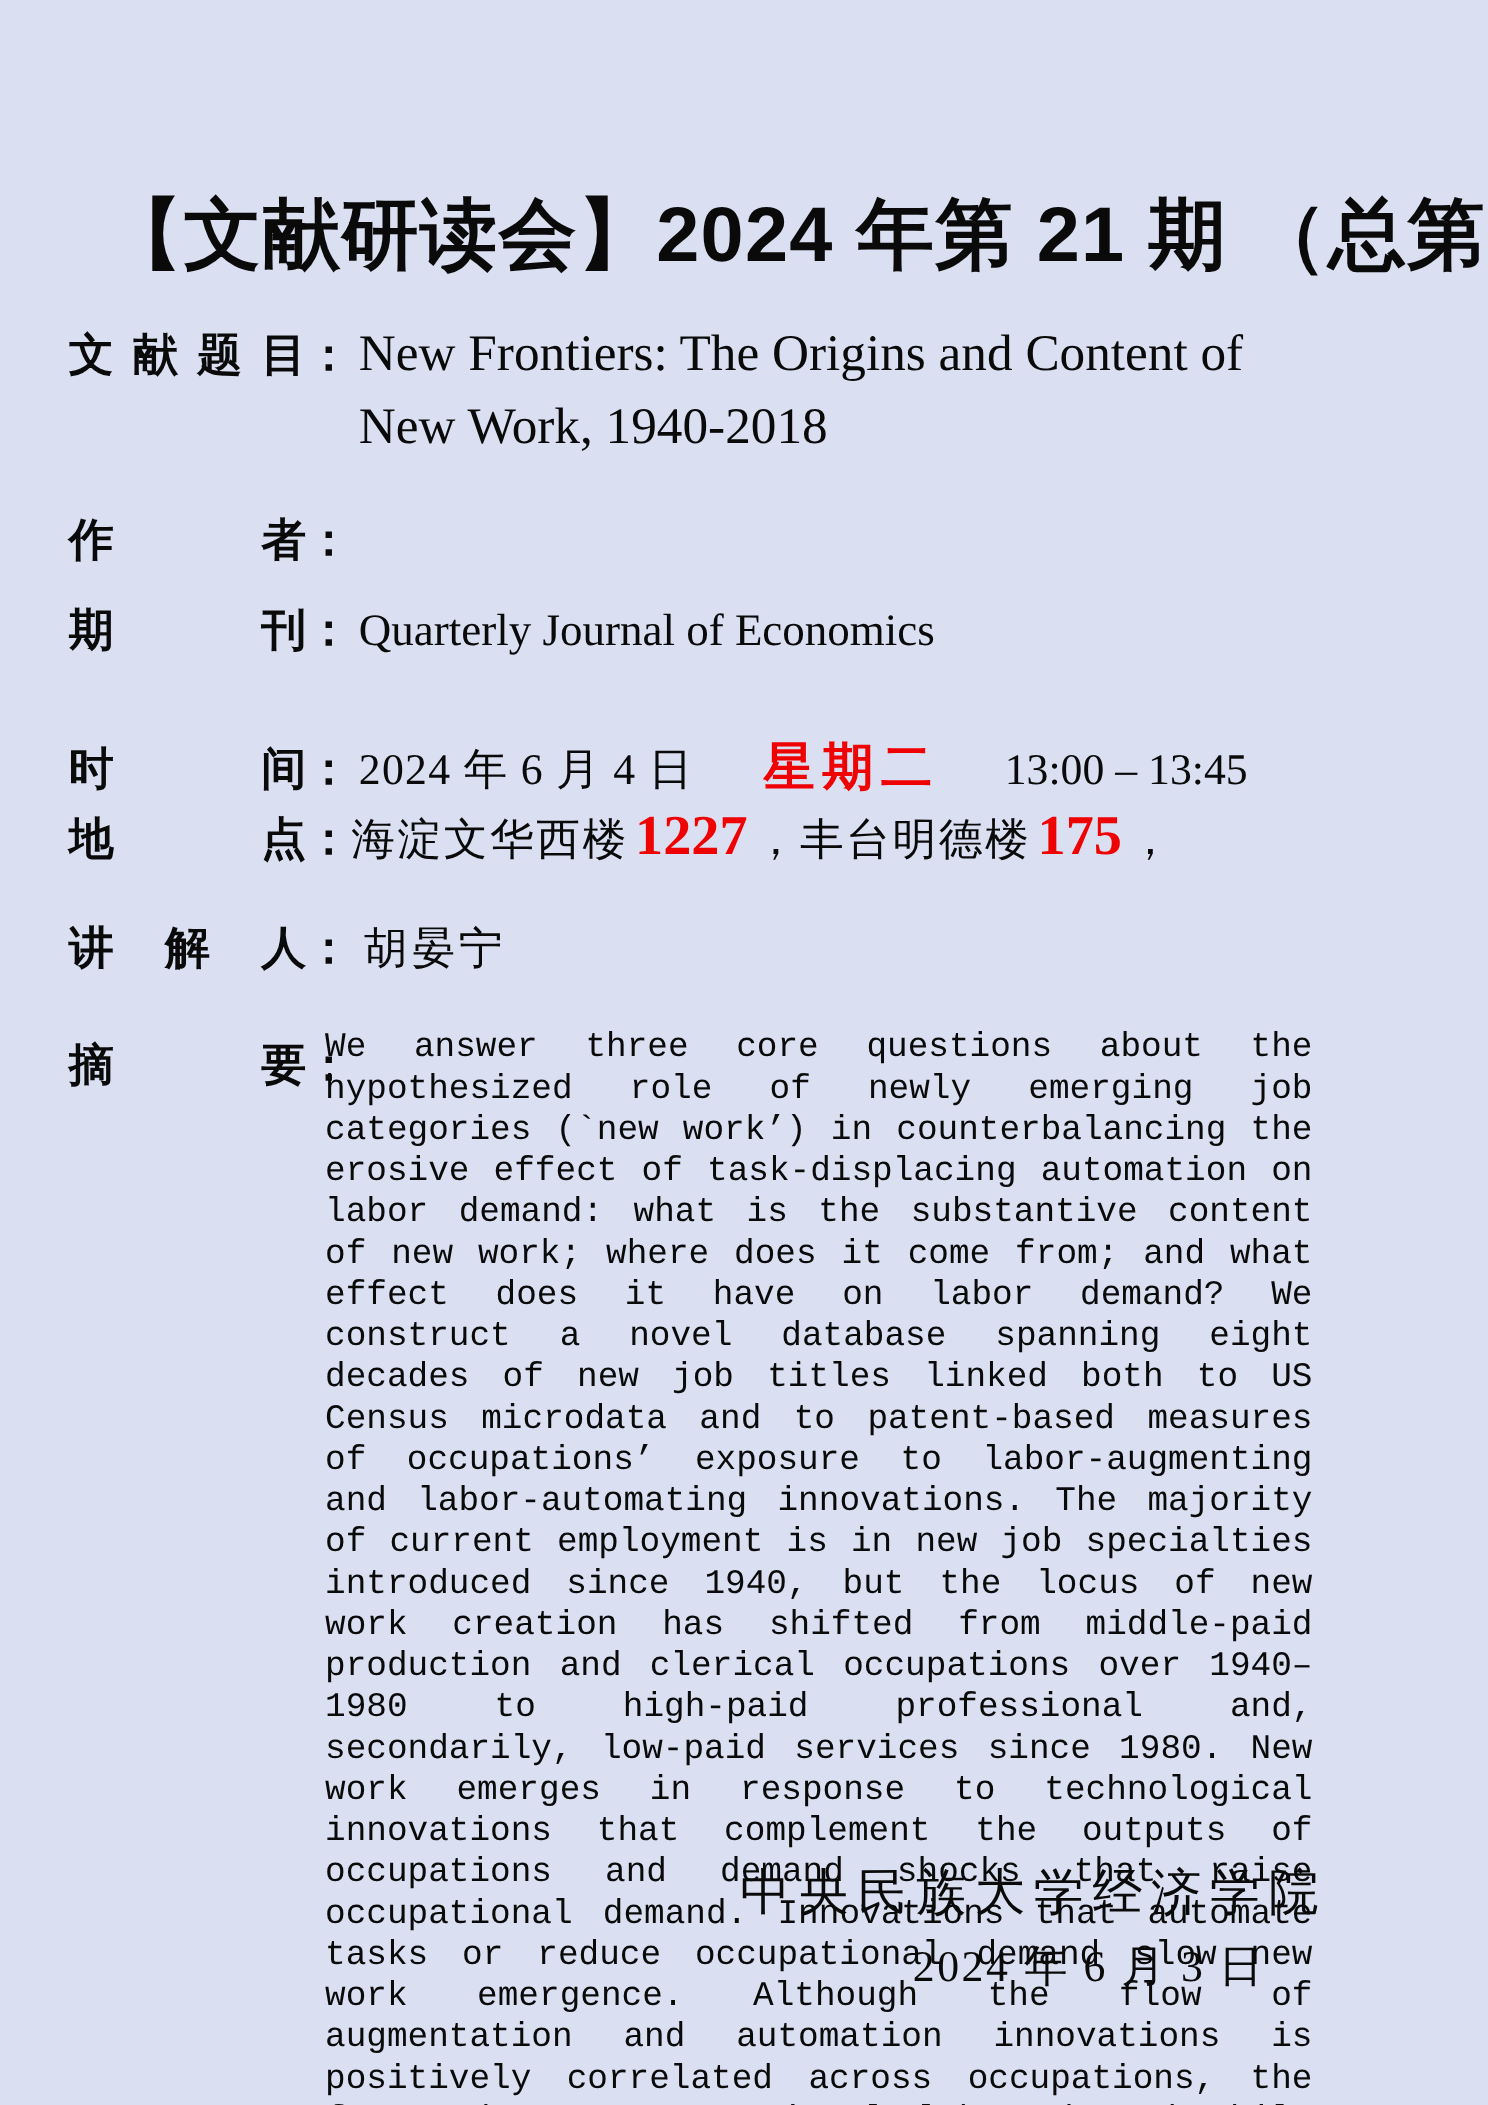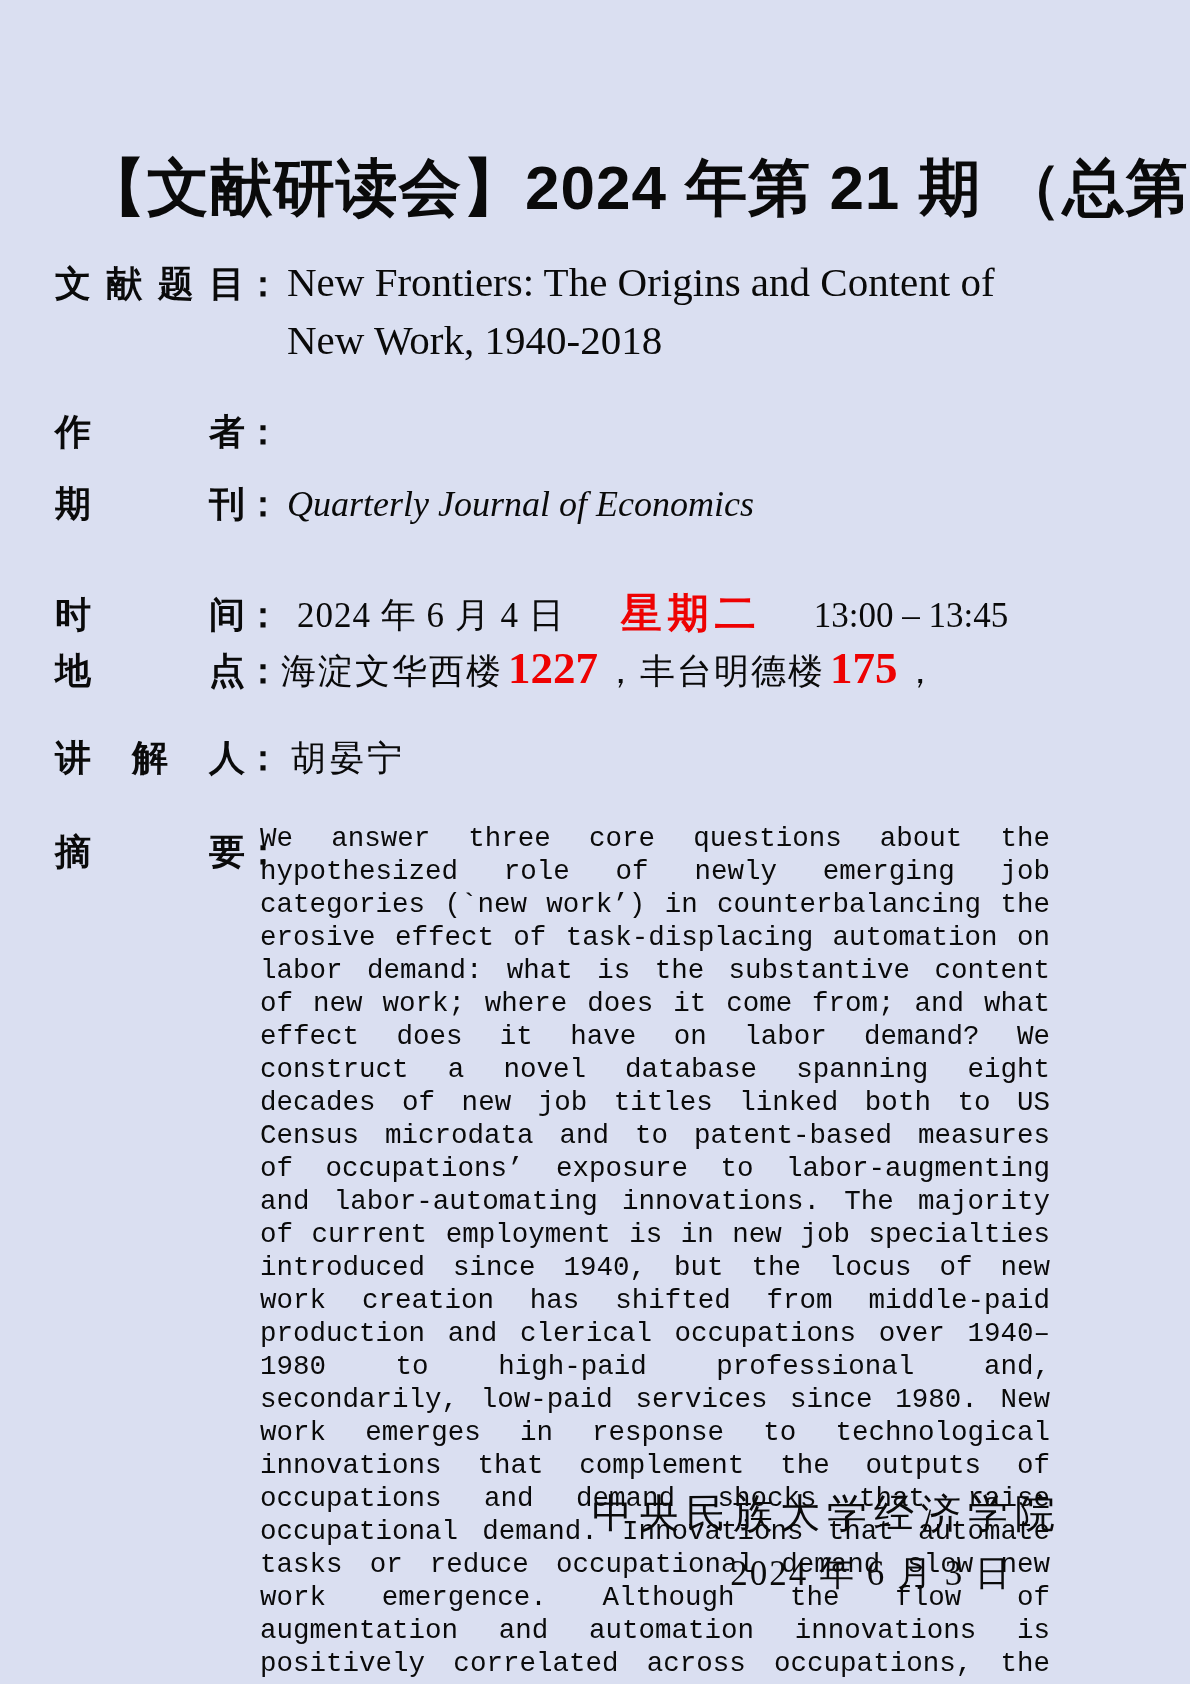--- a/index.html
+++ b/index.html
@@ -37,30 +37,30 @@
     width:190px;
     font-weight:bold;font-size:36px;
     font-family:"Liberation Serif", serif;
   }
   .colon{
     font-weight:bold;font-size:36px;
     width:36px;display:inline-block;
   }
   .value{font-size:36px;margin-left:6px;}
   .value-serif{font-family:"Liberation Serif", serif;}
-  .italic{font-style:italic;}
+  .italic{}
 
   
   .doc-title-value{
     font-size:41px;line-height:58px;margin-left:6px;
     font-family:"Liberation Serif", serif;
   }
 
   
-  .time-date{font-size:35px;margin-left:16px;letter-spacing:1px;}
+  .time-date{font-size:35px;margin-left:6px;letter-spacing:1px;}
   .time-weekday{
     font-size:41px;font-weight:bold;color:var(--red);
     margin:0 52px 0 56px;letter-spacing:6px;
   }
   .time-range{font-size:35px;}
 
   
   .place-text{font-size:35px;letter-spacing:2px;}
   .place-text:first-of-type{margin-left:6px;}
   .room{font-size:45px;font-weight:bold;color:var(--red);margin:0 5px;}

